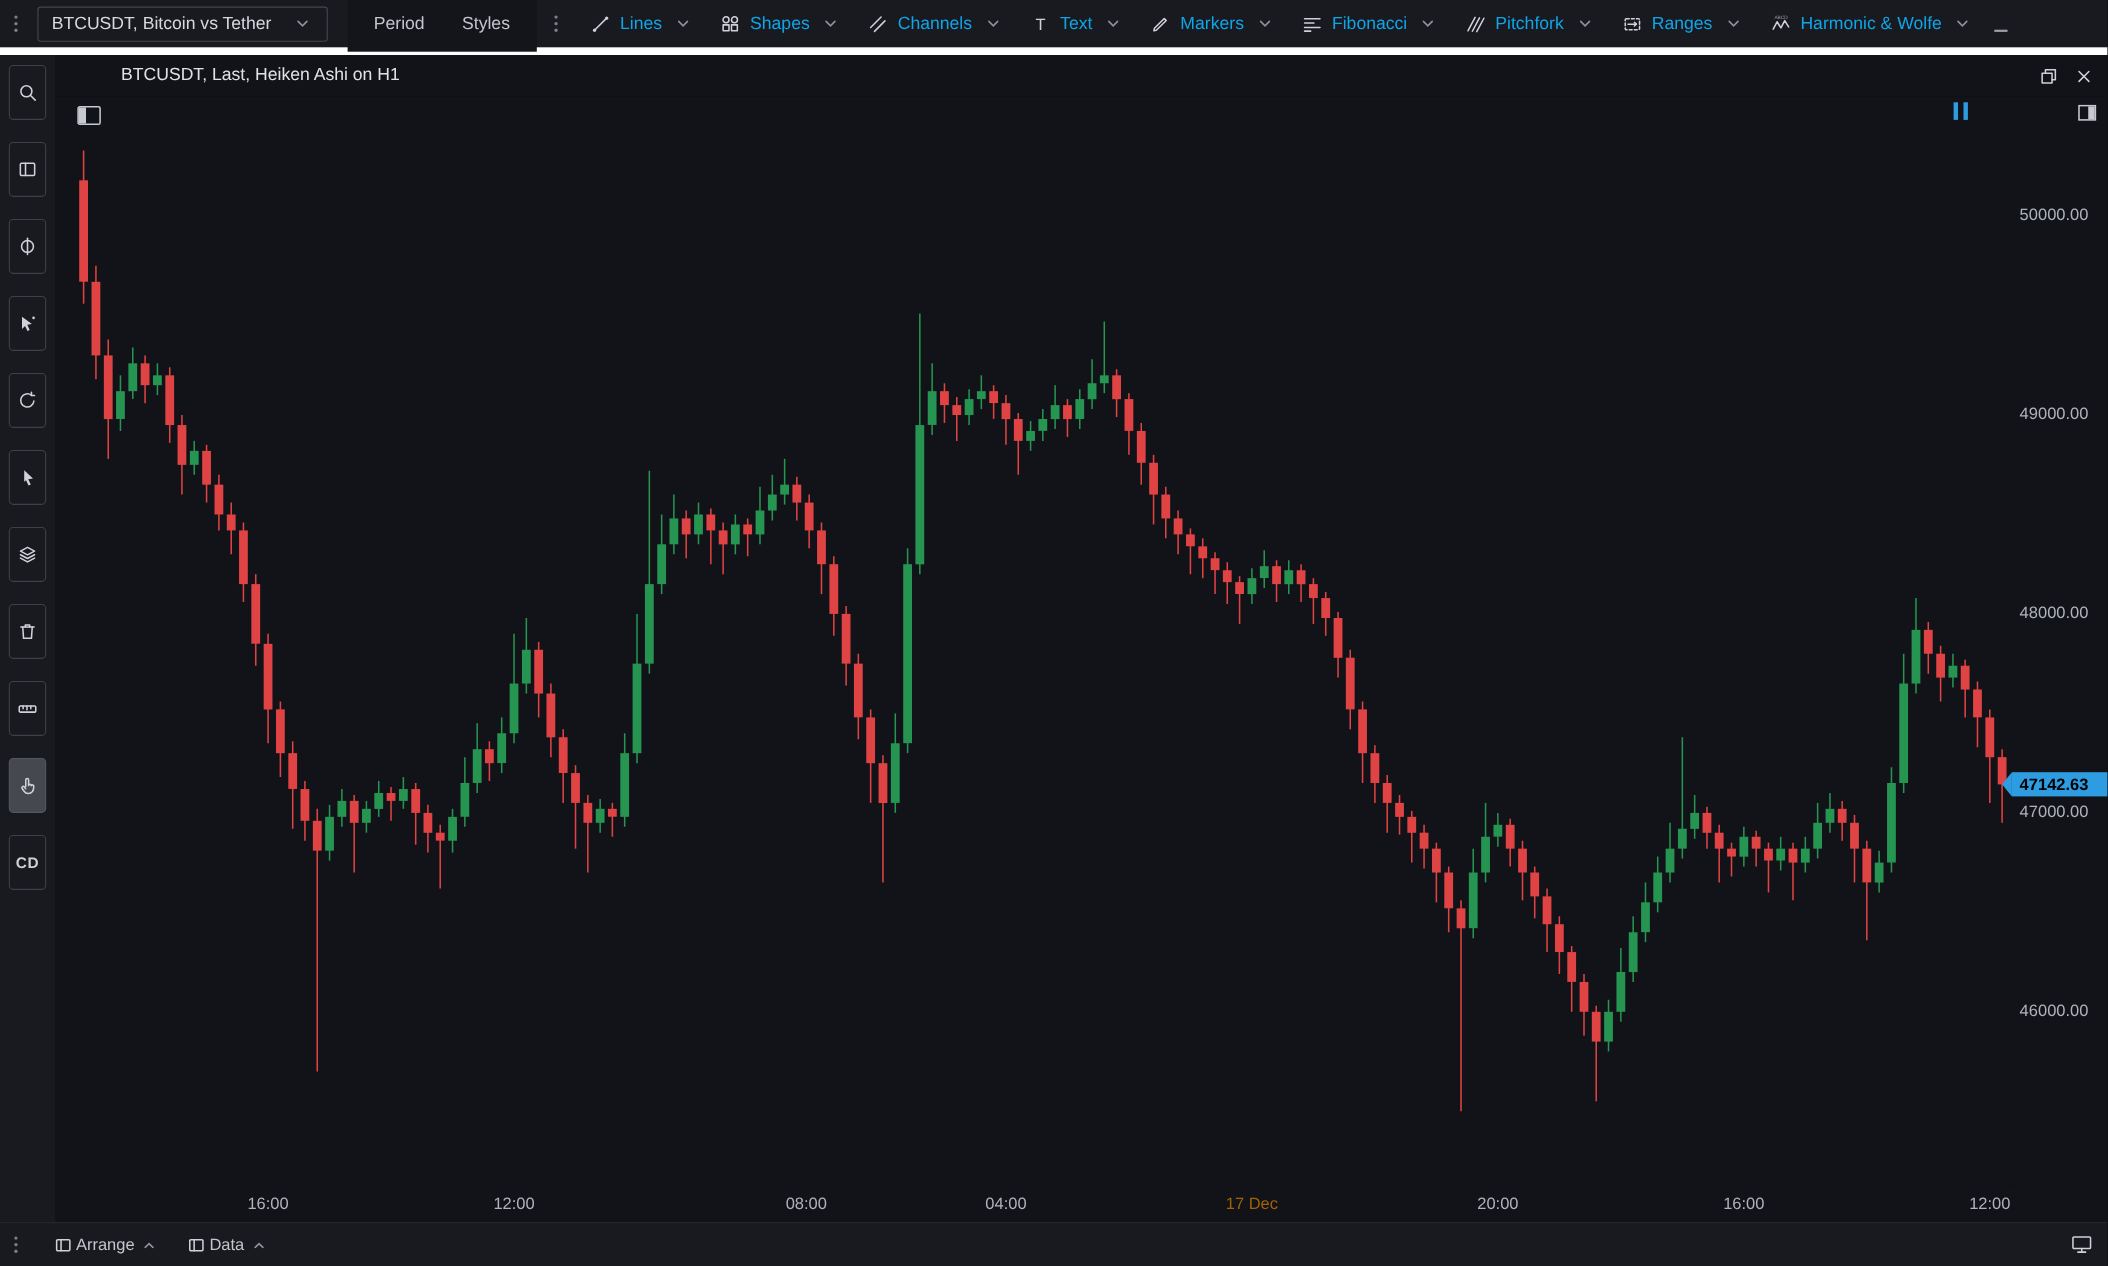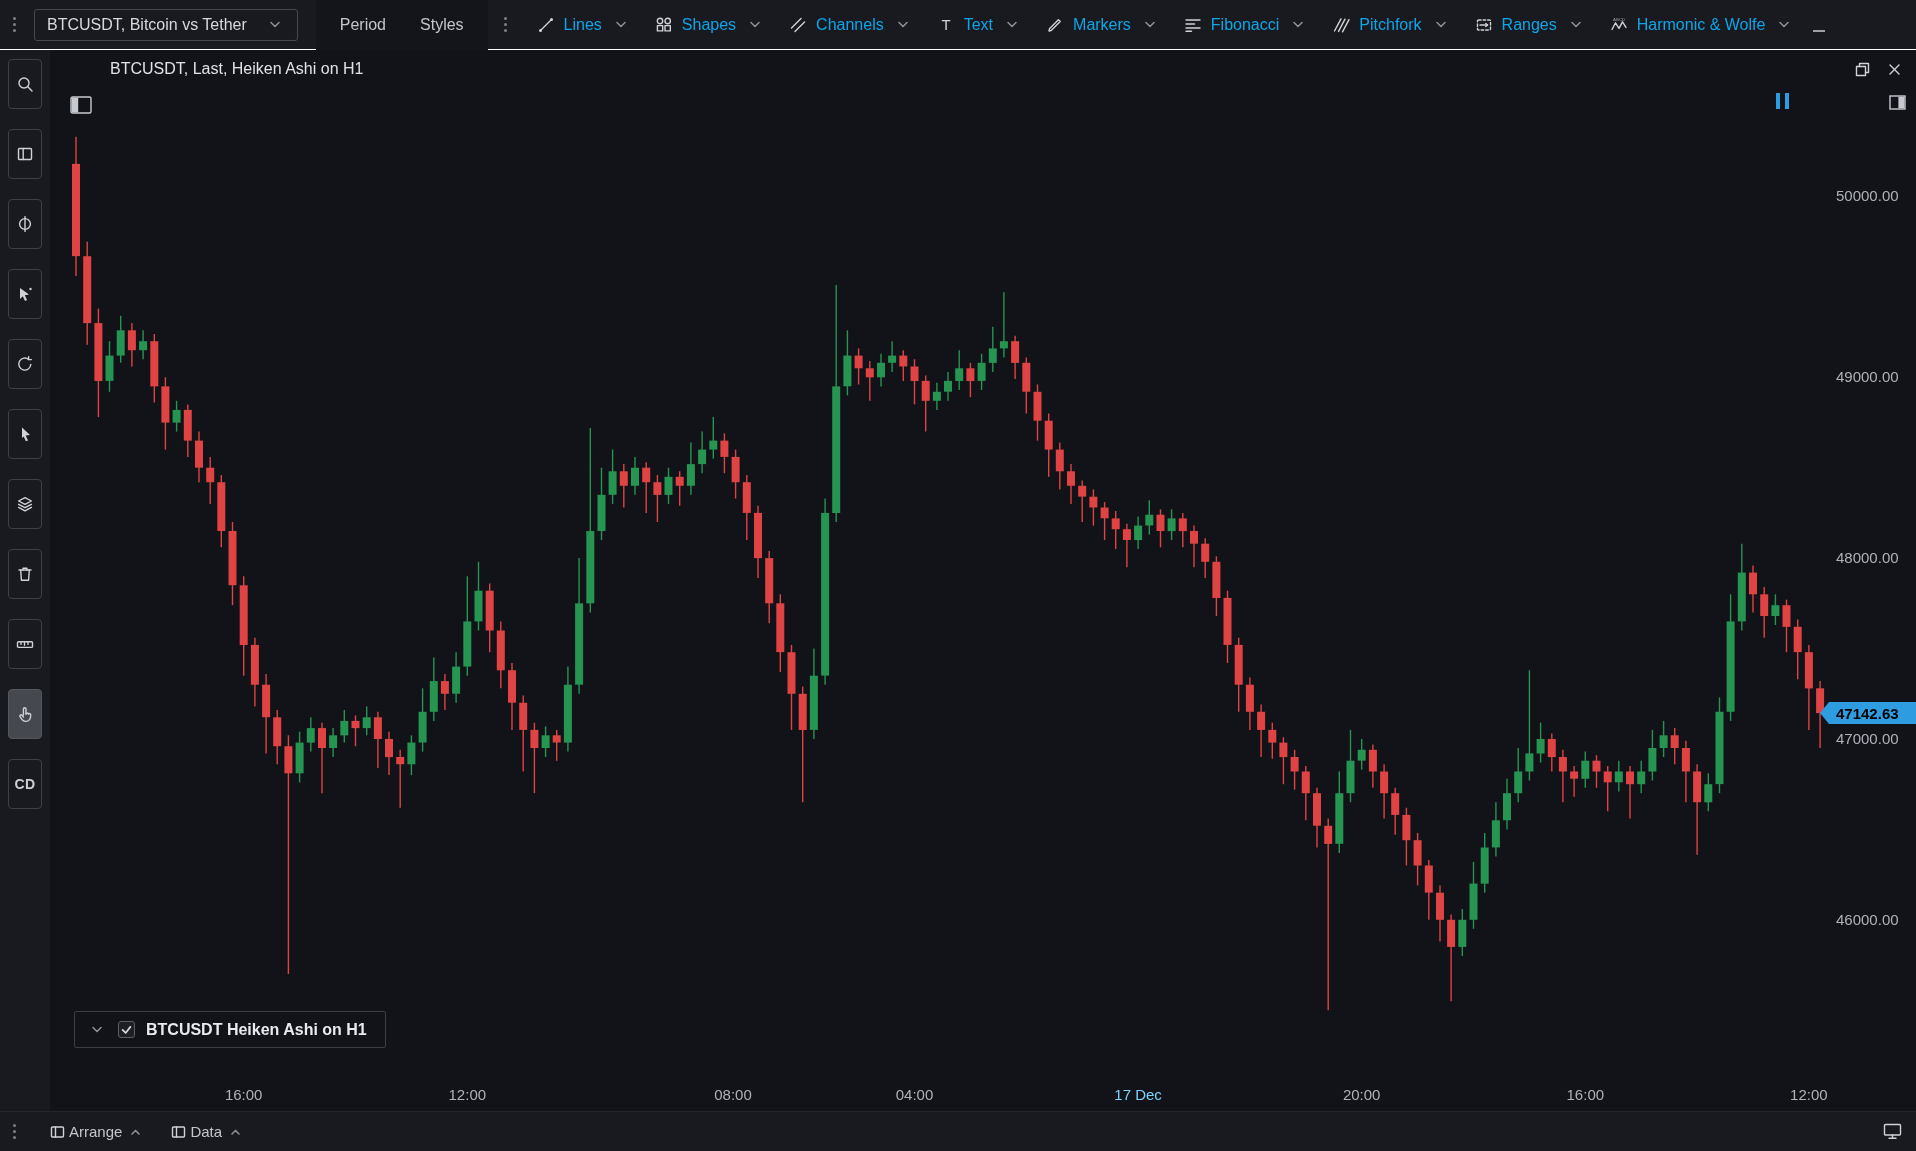--- a/index.html
+++ b/index.html
@@ -8,21 +8,21 @@
     --accent:#2d9ce0; --up:#259551; --down:#e04343;
   }
   *{box-sizing:border-box; margin:0; padding:0;}
   html,body{width:1916px;height:1151px;overflow:hidden;}
   body{background:var(--bg-chart);font-family:"Liberation Sans",sans-serif;color:var(--text);position:relative;}
   svg{display:block;}
   .stroke-ic{fill:none;stroke:#cfd2d8;stroke-width:1.4;stroke-linecap:round;stroke-linejoin:round;}
   .chev svg{fill:none;stroke:#8e929a;stroke-width:1.5;stroke-linecap:round;}
 
   
-  .topbar{position:absolute;left:0;top:0;width:1916px;height:50px;background:var(--bg-app);display:flex;align-items:center;border-bottom:1px solid #ffffff;}
+  .topbar{position:absolute;left:0;top:0;width:1916px;height:50px;background:var(--bg-app);display:flex;align-items:center;border-bottom:7px solid #ffffff;}
   .dots-v{display:flex;flex-direction:column;gap:3px;align-items:center;width:20px;cursor:pointer;}
   .dots-v i{width:3px;height:3px;border-radius:50%;background:#7d8087;}
   .symbol-btn{display:flex;align-items:center;gap:18px;height:32px;margin-left:10px;padding:0 12px;border:1px solid #45474e;border-radius:3px;background:transparent;color:#d6d9de;font-size:16px;cursor:pointer;}
   .section-ps{height:50px;background:#14151a;display:flex;align-items:center;gap:34px;margin-left:18px;padding:0 24px;}
   .txt-btn{font-size:16px;color:#c3c6cc;background:none;border:none;cursor:pointer;font-family:inherit;}
   .tools{display:flex;align-items:center;gap:6px;margin-left:12px;}
   .tool-btn{display:flex;align-items:center;gap:9px;padding:7px 9px;cursor:pointer;border-radius:3px;}
   .tool-btn .lbl{font-size:16px;color:#0ea5e9;white-space:nowrap;}
   .chev{padding:4px 5px;cursor:pointer;display:flex;align-items:center;}
   .collapse-ic{width:16px;height:20px;margin-left:8px;cursor:pointer;position:relative;}
@@ -52,21 +52,21 @@
   .pause-ind{position:absolute;top:5px;right:40px;display:flex;gap:5px;}
   .pause-ind i{width:4px;height:16px;background:var(--accent);}
   .max-pane{position:absolute;right:10px;top:7px;cursor:pointer;}
 
   .legend{position:absolute;left:24px;bottom:30px;height:37px;display:flex;align-items:center;gap:11px;padding:0 18px 0 12px;background:rgba(19,20,24,.9);border:1px solid #3c3e45;border-radius:2px;}
   .checkbox{width:17px;height:17px;border:1px solid #5a5d64;border-radius:3px;background:#1e1f24;display:flex;align-items:center;justify-content:center;cursor:pointer;}
   .legend .lbl{font-size:16px;font-weight:bold;color:#e8eaee;white-space:nowrap;}
 
   .time-axis{position:absolute;left:50px;top:1078px;right:0;height:33px;background:var(--bg-chart);cursor:ew-resize;}
   .time-axis .tlabel{position:absolute;top:8px;transform:translateX(-50%);font-size:15px;color:#aeb2b9;white-space:nowrap;}
-  .time-axis .tlabel.date{color:#7dd3fc;}
+  .time-axis .tlabel.date{color:#a16207;}
 
   
   .statusbar{position:absolute;left:0;right:0;bottom:0;height:40px;background:var(--bg-app);border-top:1px solid var(--border);display:flex;align-items:center;}
   .sb-group{display:flex;align-items:center;gap:4px;margin-left:26px;cursor:pointer;}
   .sb-group .lbl{font-size:15px;color:#c3c6cc;}
   .sb-right{margin-left:auto;padding-right:14px;cursor:pointer;display:flex;}
 </style>
 </head>
 <body>
 
@@ -988,33 +988,20 @@
           <rect x="1" y="1" width="20" height="16" rx="1.5" fill="none" stroke="#c7cad0" stroke-width="1.4"></rect>
           <rect x="1.7" y="1.7" width="6.5" height="14.6" fill="#c7cad0"></rect>
         </svg>
       </span>
 
     <span class="pause-ind">
         <i></i>
         <i></i>
       </span>
 
-    <div class="legend">
-      <span class="chev">
-          <svg width="10" height="7" viewBox="0 0 10 7">
-            <polyline points="1,1.5 5,5.5 9,1.5"></polyline>
-          </svg>
-        </span>
-      <span class="checkbox" aria-checked="true">
-          <svg width="13" height="13" viewBox="0 0 15 15">
-            <polyline points="3,8 6.5,11.5 12,4.5" fill="none" stroke="#d5d8dd" stroke-width="2" stroke-linecap="round" stroke-linejoin="round"></polyline>
-          </svg>
-        </span>
-      <span class="lbl">BTCUSDT Heiken Ashi on H1</span>
-    </div>
   </div>
 
   <div class="price-axis">
     <div id="price-ticks">
         <div class="tick" style="top: 99.4932px;">50000.00</div>
         <div class="tick" style="top: 280.315px;">49000.00</div>
         <div class="tick" style="top: 461.137px;">48000.00</div>
         <div class="tick" style="top: 641.959px;">47000.00</div>
         <div class="tick" style="top: 822.781px;">46000.00</div>
       </div>

